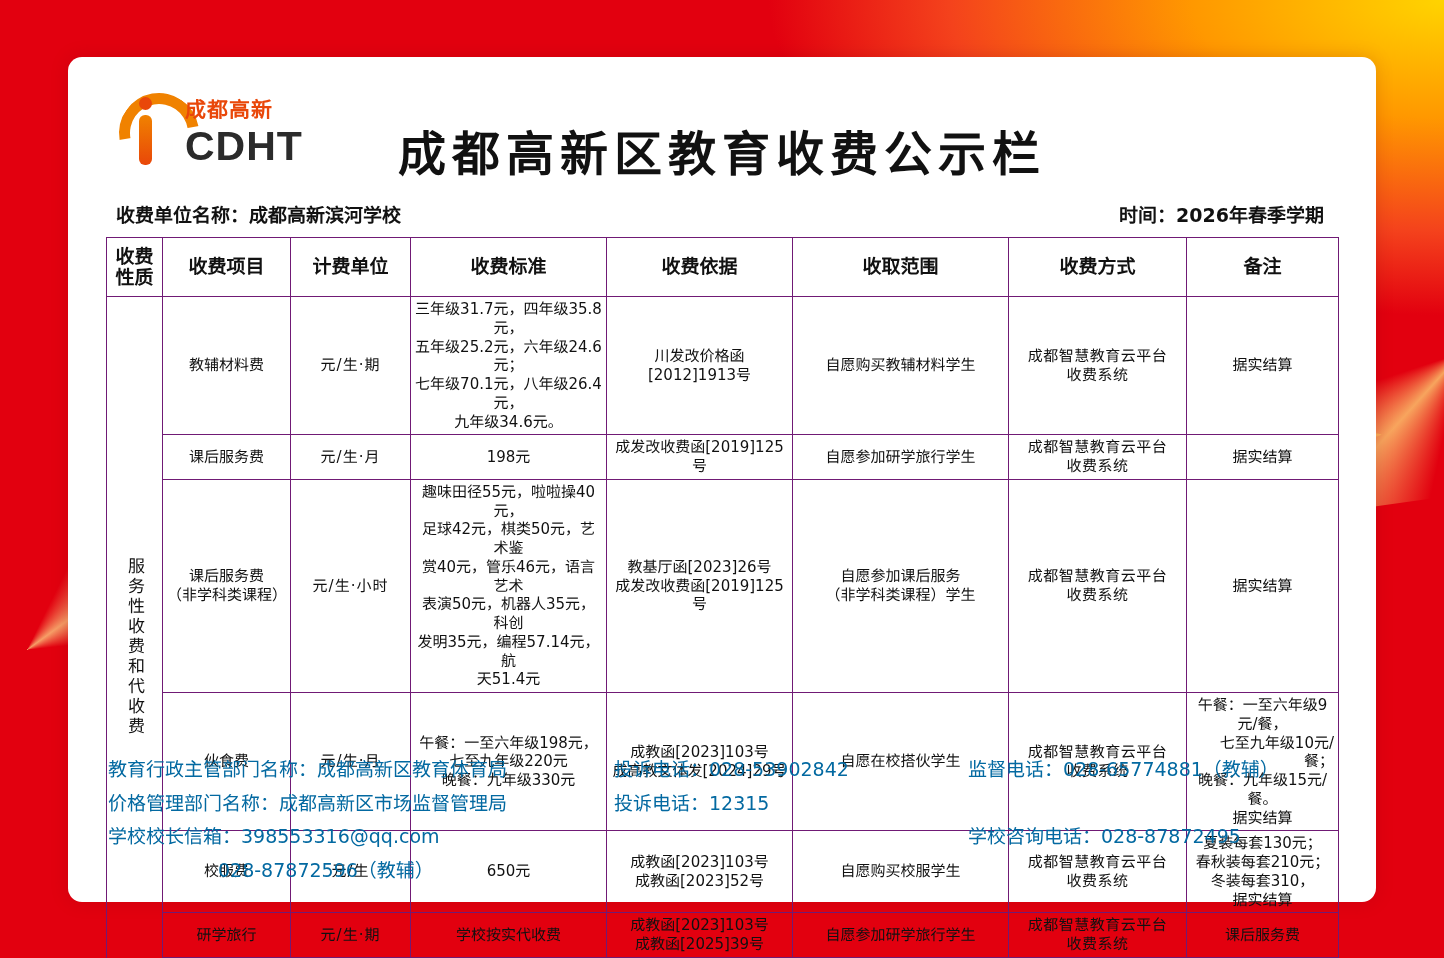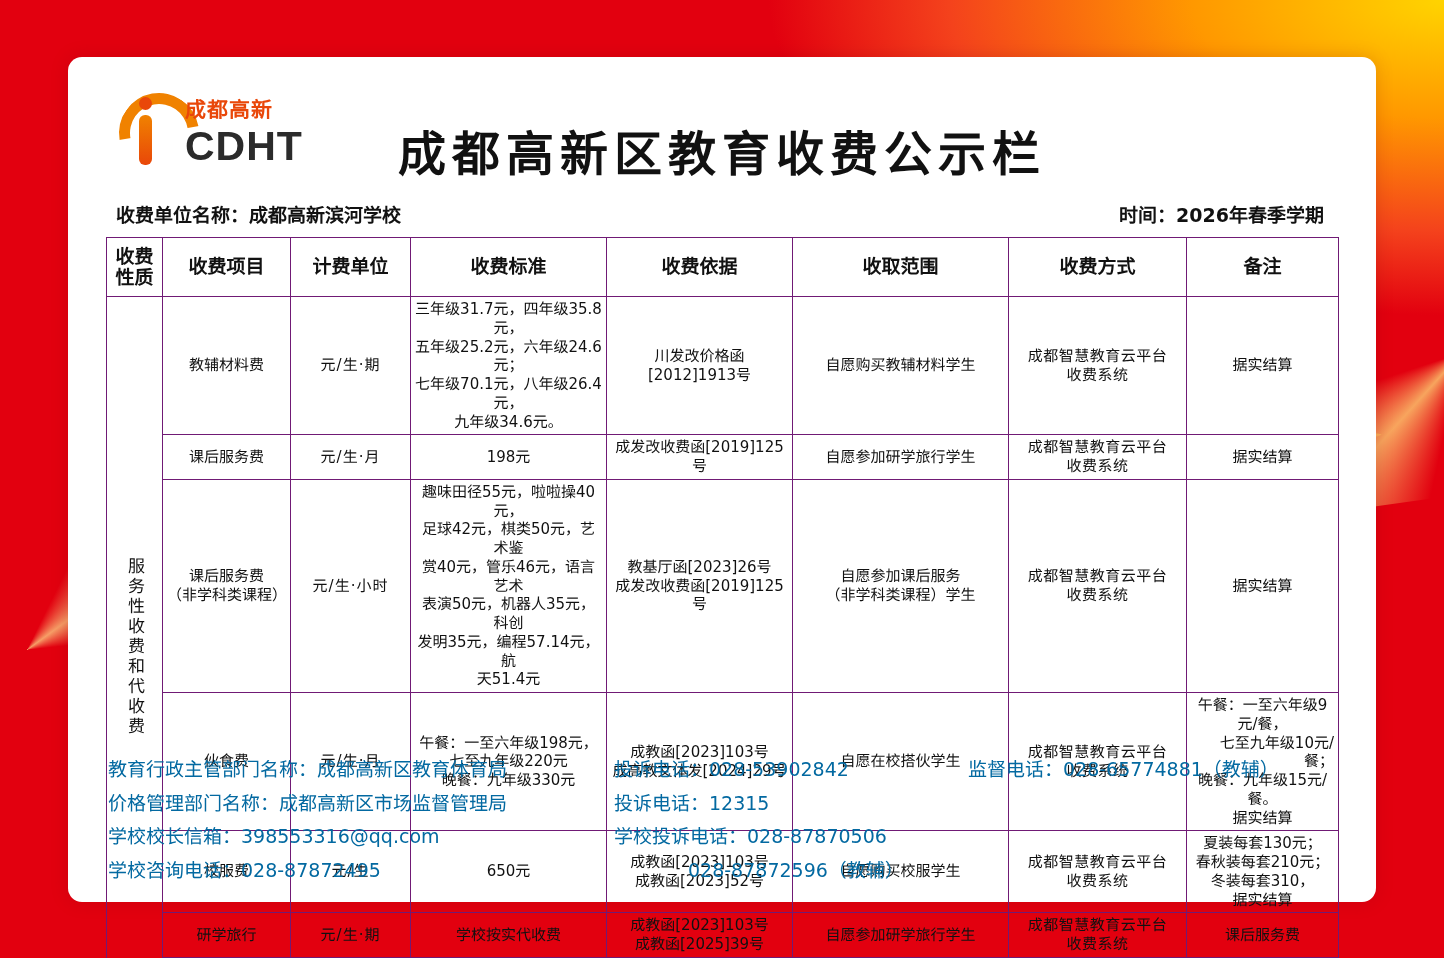--- a/index.html
+++ b/index.html
@@ -421,21 +421,20 @@
       <div class="footer-grid">
         <div class="footer-cell">教育行政主管部门名称：成都高新区教育体育局</div>
         <div class="footer-cell indent">投诉电话：028-53902842</div>
         <div class="footer-cell">监督电话：028-65774881（教辅）</div>
 
         <div class="footer-cell">价格管理部门名称：成都高新区市场监督管理局</div>
         <div class="footer-cell indent">投诉电话：12315</div>
         <div class="footer-cell fc-blank"></div>
 
         <div class="footer-cell">学校校长信箱：398553316@qq.com</div>
-        <div class="footer-cell indent">学校投诉电话：028-87870506</div>
         <div class="footer-cell fc-blank"></div>
 
         <div class="footer-cell">学校咨询电话：028-87872495</div>
         <div class="footer-cell indent" style="padding-left:110px">028-87872596（教辅）</div>
         <div class="footer-cell fc-blank"></div>
       </div>
     </div>
 
   </div>
 </div>

